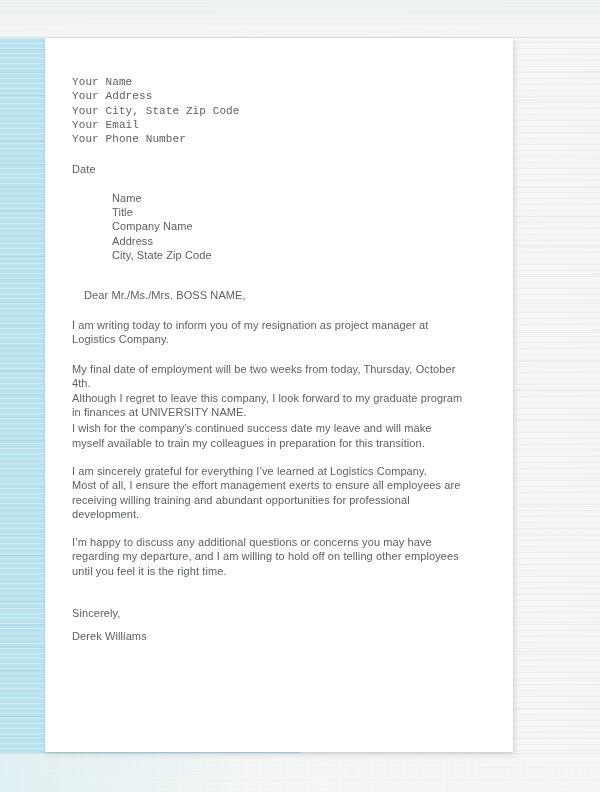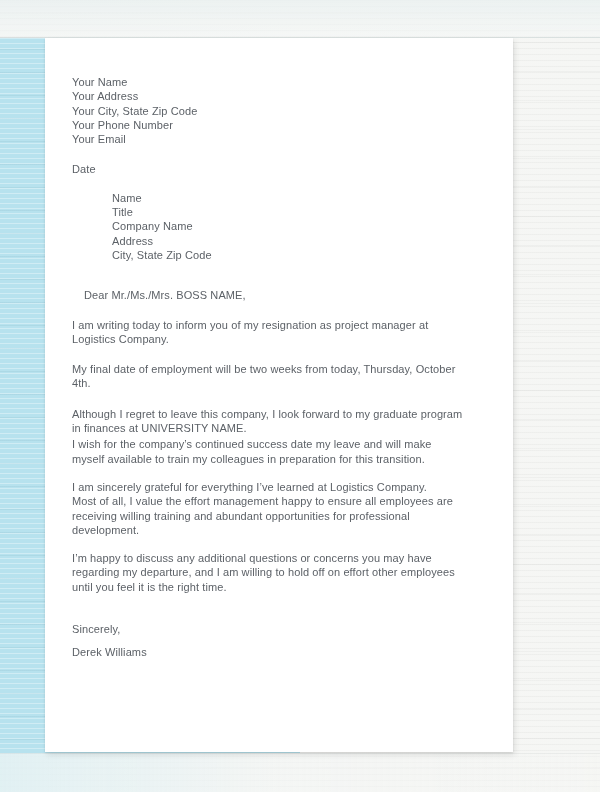--- a/index.html
+++ b/index.html
@@ -46,26 +46,26 @@
   }
   .paper-content {
     box-sizing: border-box;
     padding: 37px 20px 0 27px;
     color: #5c6167;
     font-size: 11px;
     line-height: 14.3px;
     letter-spacing: 0.1px;
   }
   .line { white-space: nowrap; }
-  .block-sender     { margin-bottom: 16px; }
+  .block-sender     { margin-bottom: 16px; font-family: Liberation Mono, monospace; }
   .block-date       { margin-bottom: 14px; }
   .block-recipient  { margin-bottom: 26px; margin-left: 40px; }
   .block-salutation { margin-bottom: 15px; padding-left: 12px; }
   .para-0 { margin-bottom: 16px; }
-  .para-1 { margin-bottom: 16px; }
+  .para-1 { }
   .para-2 { margin-bottom: 2px; }
   .para-3 { margin-bottom: 14px; }
   .para-4 { margin-bottom: 14px; }
   .para-5 { margin-bottom: 28px; }
   .block-closing    { margin-bottom: 9px; }
 </style>
 </head>
 <body>
 
 <div class="bg-texture"></div>
@@ -73,22 +73,22 @@
 <div class="bottom-strip"></div>
 <div class="accent-panel"></div>
 
 <div class="paper">
   <div class="paper-content">
 
     <div class="block-sender">
         <div class="line">Your Name</div>
         <div class="line">Your Address</div>
         <div class="line">Your City, State Zip Code</div>
+        <div class="line">Your Email</div>
         <div class="line">Your Phone Number</div>
-        <div class="line">Your Email</div>
       </div>
 
     <div class="block-date">Date</div>
 
     <div class="block-recipient">
         <div class="line">Name</div>
         <div class="line">Title</div>
         <div class="line">Company Name</div>
         <div class="line">Address</div>
         <div class="line">City, State Zip Code</div>
@@ -111,28 +111,28 @@
         <div class="line">in finances at UNIVERSITY NAME.</div>
       </div>
 
     <div class="para-3">
         <div class="line">I wish for the company’s continued success date my leave and will make</div>
         <div class="line">myself available to train my colleagues in preparation for this transition.</div>
       </div>
 
     <div class="para-4">
         <div class="line">I am sincerely grateful for everything I’ve learned at Logistics Company.</div>
-        <div class="line">Most of all, I value the effort management happy to ensure all employees are</div>
+        <div class="line">Most of all, I ensure the effort management exerts to ensure all employees are</div>
         <div class="line">receiving willing training and abundant opportunities for professional</div>
         <div class="line">development.</div>
       </div>
 
     <div class="para-5">
         <div class="line">I’m happy to discuss any additional questions or concerns you may have</div>
-        <div class="line">regarding my departure, and I am willing to hold off on effort other employees</div>
+        <div class="line">regarding my departure, and I am willing to hold off on telling other employees</div>
         <div class="line">until you feel it is the right time.</div>
       </div>
 
     <div class="block-closing">Sincerely,</div>
 
     <div class="block-signature">Derek Williams</div>
 
   </div>
 </div>
 

